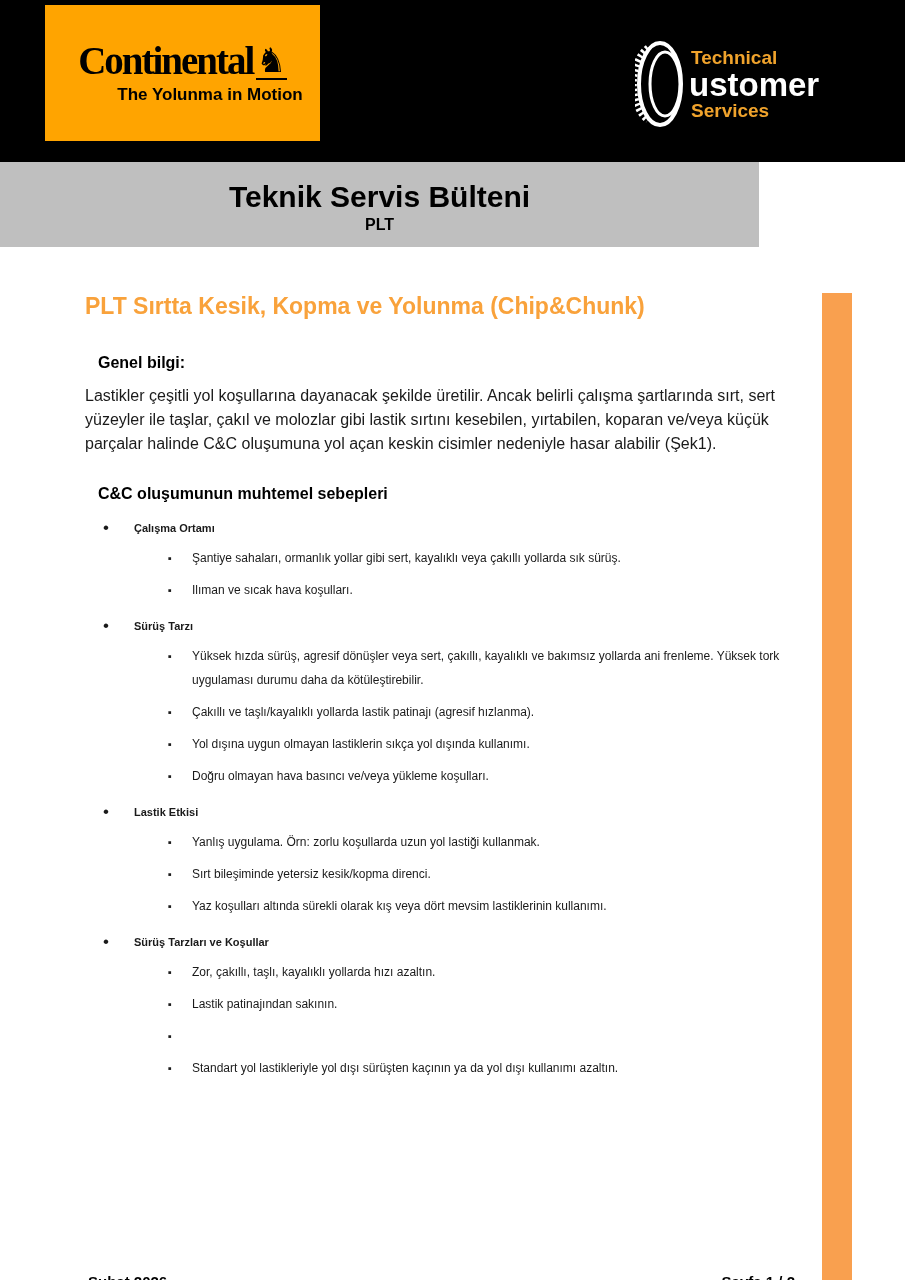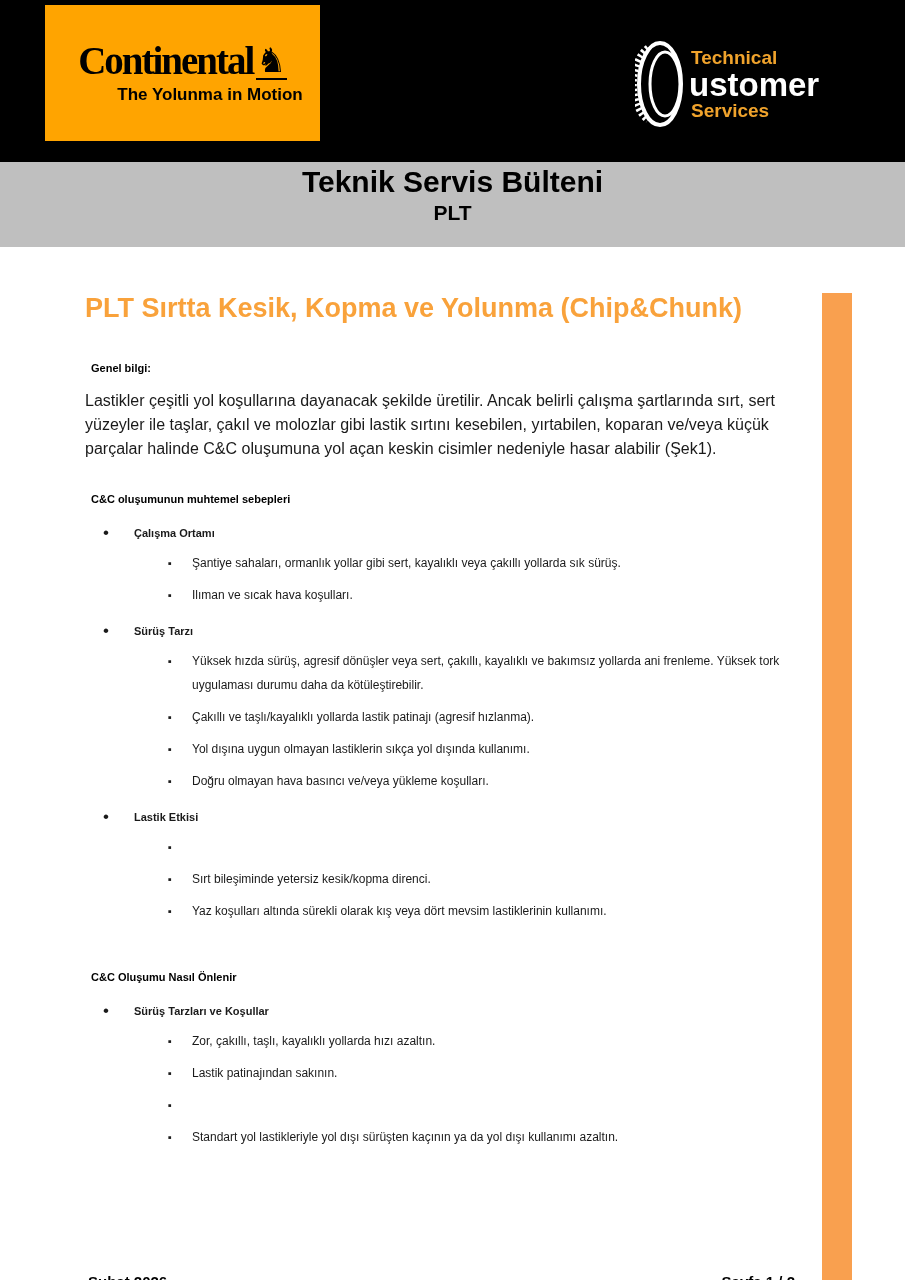--- a/index.html
+++ b/index.html
@@ -46,41 +46,41 @@
   .tcs{
     position:absolute;left:635px;top:40px;
     display:flex;align-items:center;
   }
   .tcs-tire{width:54px;height:88px;flex:0 0 auto;}
   .tcs-text{display:flex;flex-direction:column;margin-left:2px;}
   .tcs-gold{color:#F0A32C;font-size:19px;font-weight:700;line-height:1.05;}
   .tcs-white{color:#ffffff;font-size:33px;font-weight:700;line-height:1.0;margin:0 0 0 -2px;}
   
   .graybar{
-    width:905px;height:85px;background:#BFBFBF;
-    text-align:center;box-sizing:border-box;padding-top:3px;
+    width:759px;height:85px;background:#BFBFBF;
+    text-align:center;box-sizing:border-box;padding-top:18px;
   }
   .bulletin-title{font-size:30px;font-weight:700;color:#000;line-height:1.1;margin:0;}
-  .bulletin-subtitle{font-size:21px;font-weight:700;color:#000;line-height:1.2;margin:2px 0 0 0;}
+  .bulletin-subtitle{font-size:16px;font-weight:700;color:#000;line-height:1.2;margin:2px 0 0 0;}
   
   .page{position:relative;width:905px;height:1033px;}
   .stripe{
     position:absolute;top:0;right:53px;
     width:30px;height:1033px;
     background:#F9A04F;
   }
   .content{box-sizing:border-box;padding:0 105px 0 85px;}
   .doc-title{
     margin:46px 0 0 0;
-    font-size:27px;font-weight:700;line-height:1.15;
+    font-size:23px;font-weight:700;line-height:1.15;
     color:#F9A23B;
   }
   .h3{
-    margin:34px 0 0 6px;
-    font-size:11px;font-weight:700;color:#000;line-height:20px;
+    margin:34px 0 0 13px;
+    font-size:16px;font-weight:700;color:#000;line-height:20px;
   }
   .h3.causes{margin-top:28px;}
   .h3.prevent{margin-top:44px;}
   .para{
     margin:11px 0 0 0;
     font-size:16px;line-height:24px;color:#1a1a1a;
     width:715px;
   }
   .li1{display:flex;margin-top:14px;}
   .b1{width:31px;margin-left:18px;font-size:17px;line-height:20px;flex:0 0 auto;}
@@ -170,31 +170,31 @@
       <span class="b2">▪</span>
       <span class="t">Doğru olmayan hava basıncı ve/veya yükleme koşulları.</span>
     </div>
 
     <div class="li1">
       <span class="b1">•</span>
       <span class="t">Lastik Etkisi</span>
     </div>
     <div class="li2">
       <span class="b2">▪</span>
+      <span class="t">Yanlış uygulama. Örn: zorlu koşullarda uzun yol lastiği kullanmak.</span>
     </div>
     <div class="li2">
       <span class="b2">▪</span>
       <span class="t">Sırt bileşiminde yetersiz kesik/kopma direnci.</span>
     </div>
     <div class="li2">
       <span class="b2">▪</span>
       <span class="t">Yaz koşulları altında sürekli olarak kış veya dört mevsim lastiklerinin kullanımı.</span>
     </div>
 
-    <h3 class="h3 prevent">C&amp;C Oluşumu Nasıl Önlenir</h3>
 
     <div class="li1">
       <span class="b1">•</span>
       <span class="t">Sürüş Tarzları ve Koşullar</span>
     </div>
     <div class="li2">
       <span class="b2">▪</span>
       <span class="t">Zor, çakıllı, taşlı, kayalıklı yollarda hızı azaltın.</span>
     </div>
     <div class="li2">

